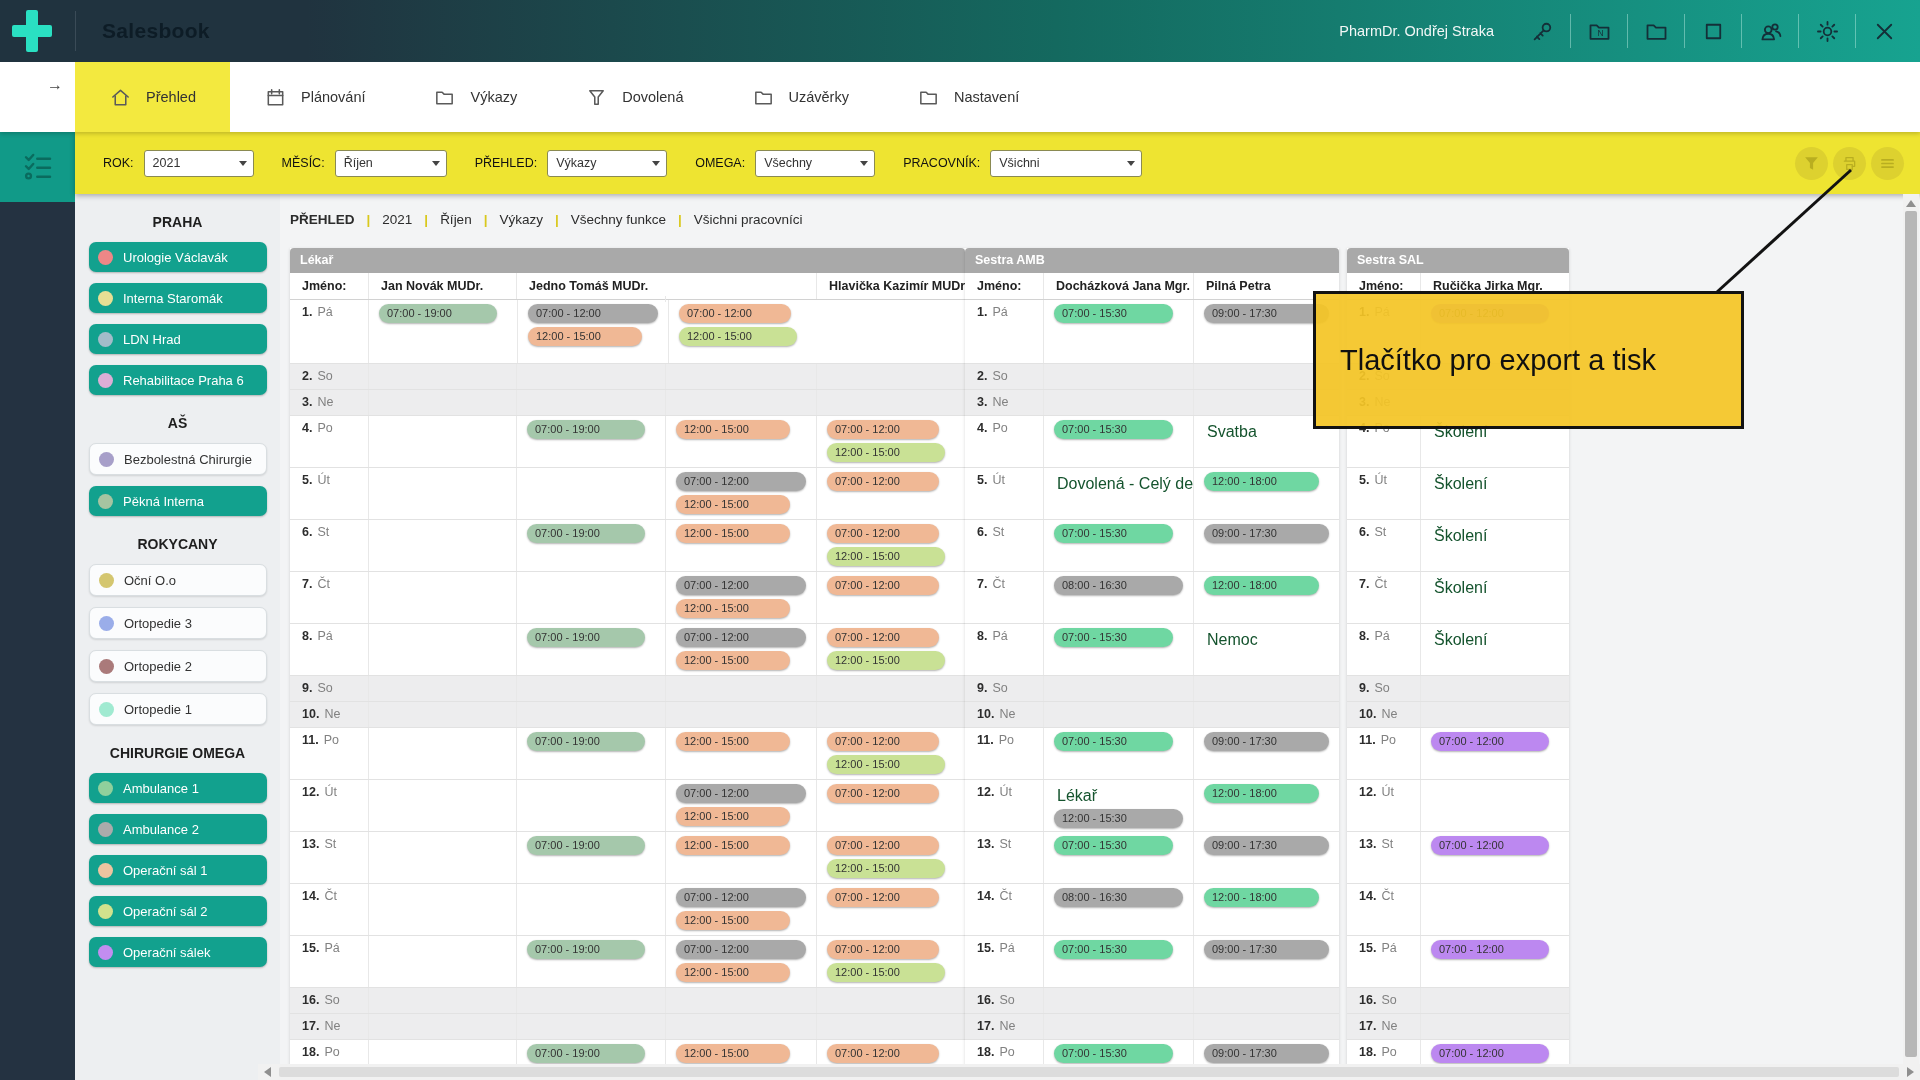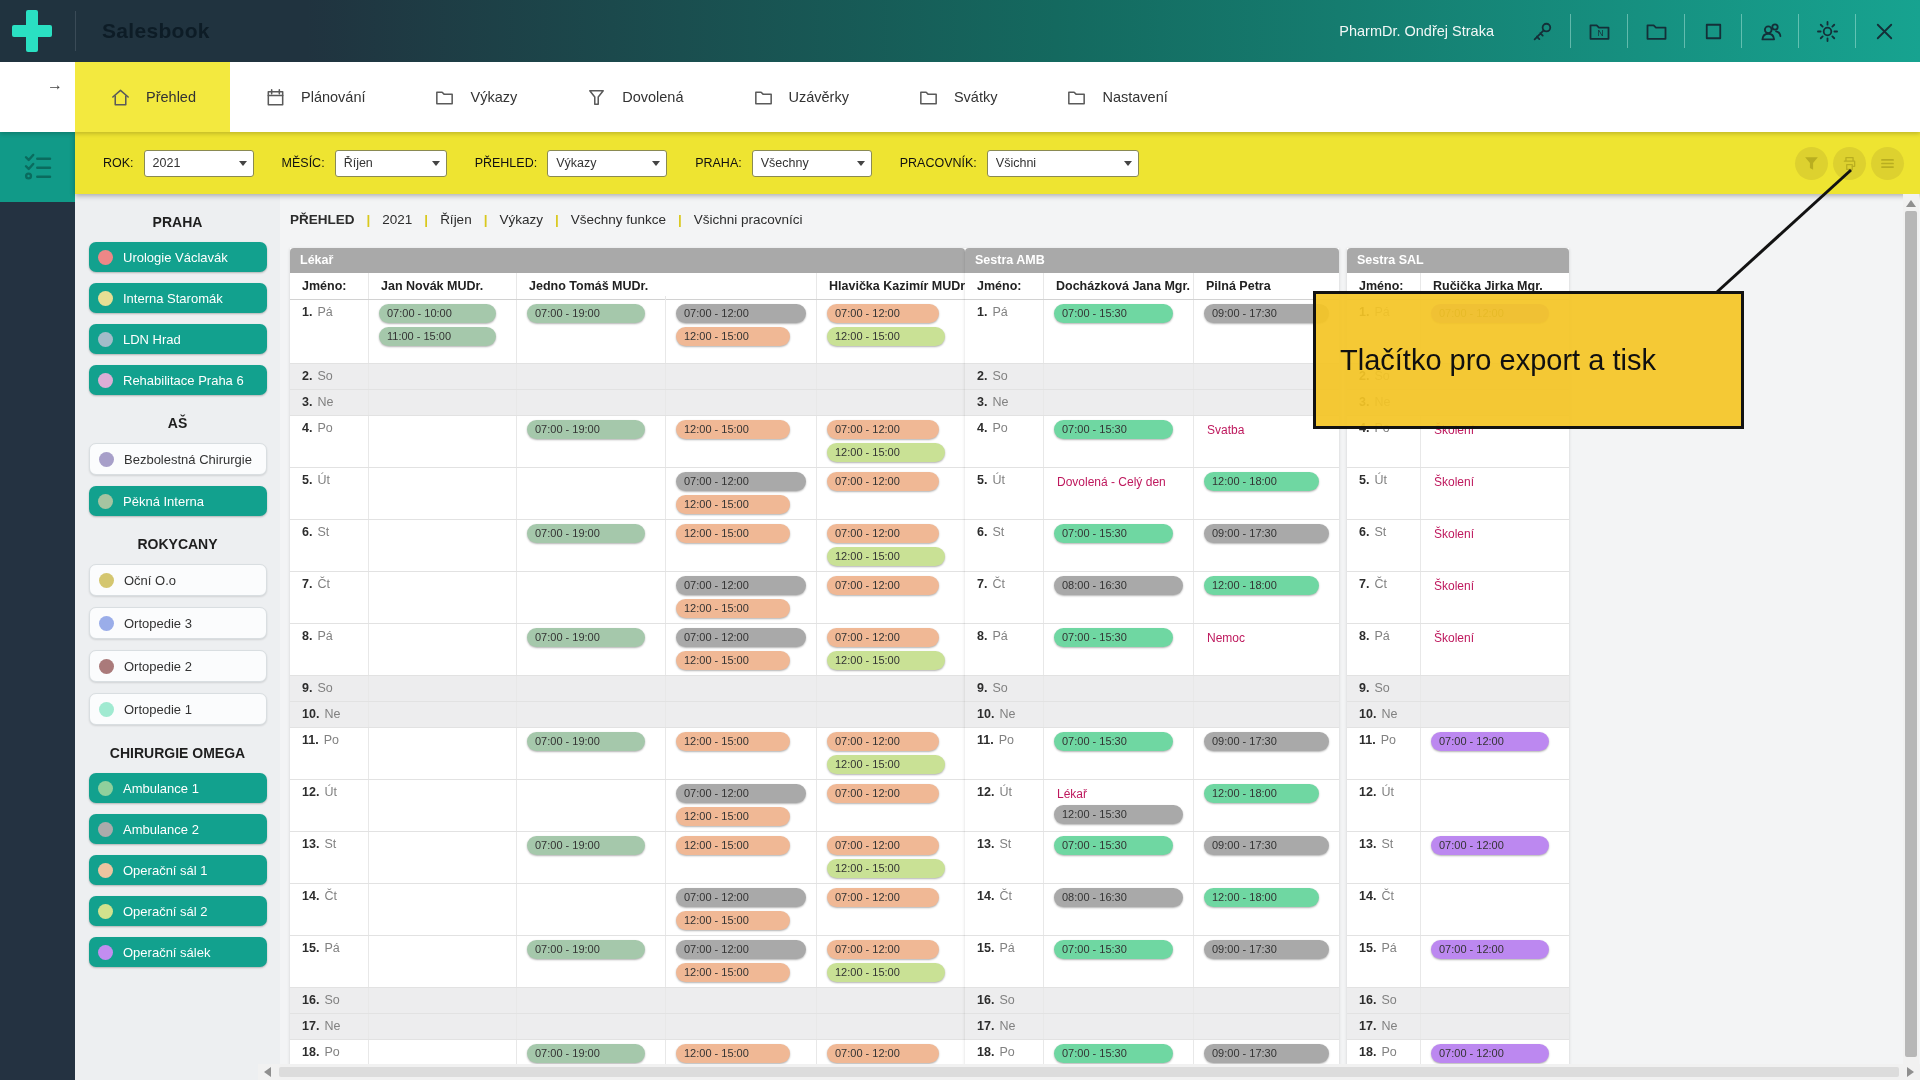--- a/index.html
+++ b/index.html
@@ -79,21 +79,21 @@
   .cell{box-sizing:border-box;border-left:1px solid #e8e8e8;overflow:hidden;}
   .cell:first-child{border-left:none;}
   .day-cell{padding:5px 0 0 12px;font-size:12.5px;white-space:nowrap;}
   .day-num{font-weight:bold;color:#2d2d2d;}
   .day-ab{color:#818181;margin-left:5px;}
   .pill{box-sizing:border-box;height:19px;line-height:19px;border-radius:11px;font-size:11px;color:#333;
     padding:0 8px;margin:4px 0 1px 10px;width:calc(100% - 30px);box-shadow:0 1px 2px rgba(0,0,0,.3);
     white-space:nowrap;overflow:hidden;cursor:pointer;}
   .pill-gray{width:calc(100% - 20px);}
   .pill-peach{width:calc(100% - 36px);}
-  .note{font-size:12px;color:#be185d;margin:7px 0 0 13px;white-space:nowrap;cursor:pointer;}
+  .note{font-size:16px;color:#14532d;margin:7px 0 0 13px;white-space:nowrap;cursor:pointer;}
   .note + .pill{margin-top:4px;}
   
   .callout{position:absolute;left:1313px;top:291px;width:401px;height:132px;background:rgba(244,197,38,.93);
     border:3px solid #121212;z-index:55;display:flex;align-items:center;padding-left:24px;box-sizing:content-box;}
   .callout-text{font-size:29px;color:#101010;}
   .arrow-overlay{position:absolute;left:0;top:0;width:1920px;height:1080px;pointer-events:none;z-index:56;}
   
   .vscroll{position:absolute;right:1px;top:194px;width:16px;height:886px;background:#f1f1f1;z-index:20;}
   .vscroll .tri-up{margin:6px auto 4px auto;width:0;height:0;border-left:5px solid transparent;
     border-right:5px solid transparent;border-bottom:7px solid #8f8f8f;cursor:pointer;}
@@ -214,49 +214,41 @@
           </svg>
         </span>
         <span class="tab-label">Uzávěrky</span>
       </div>
       <div class="tab">
         <span class="tab-icon">
           <svg viewBox="0 0 24 24" fill="none" stroke="currentColor" stroke-width="1.6" stroke-linecap="round" stroke-linejoin="round">
             <path d="M4 6.5h5.5l2 2H20V18.5H4z"></path>
           </svg>
         </span>
-        <span class="tab-label">Svátky</span>
-      </div>
-      <div class="tab">
-        <span class="tab-icon">
-          <svg viewBox="0 0 24 24" fill="none" stroke="currentColor" stroke-width="1.6" stroke-linecap="round" stroke-linejoin="round">
-            <path d="M4 6.5h5.5l2 2H20V18.5H4z"></path>
-          </svg>
-        </span>
         <span class="tab-label">Nastavení</span>
       </div>
     </div>
 </div>
 
 <div class="filter-bar">
   <span id="filters" style="display:flex;align-items:center;">
       <div class="filter-group">
         <span class="filter-label">ROK:</span>
         <span class="select-wrap"><select style="width: 110px;"><option>2021</option></select><span class="sel-arrow"></span></span>
       </div>
       <div class="filter-group">
         <span class="filter-label">MĚSÍC:</span>
         <span class="select-wrap"><select style="width: 112px;"><option>Říjen</option></select><span class="sel-arrow"></span></span>
       </div>
       <div class="filter-group">
         <span class="filter-label">PŘEHLED:</span>
         <span class="select-wrap"><select style="width: 120px;"><option>Výkazy</option></select><span class="sel-arrow"></span></span>
       </div>
       <div class="filter-group">
-        <span class="filter-label">PRAHA:</span>
+        <span class="filter-label">OMEGA:</span>
         <span class="select-wrap"><select style="width: 120px;"><option>Všechny</option></select><span class="sel-arrow"></span></span>
       </div>
       <div class="filter-group">
         <span class="filter-label">PRACOVNÍK:</span>
         <span class="select-wrap"><select style="width: 152px;"><option>Všichni</option></select><span class="sel-arrow"></span></span>
       </div>
     </span>
   <div class="fb-actions" id="fb-actions">
       <div class="fb-btn">
         <span style="display: flex;">
@@ -384,24 +376,20 @@
         <div class="grp-header">Lékař</div>
         <div class="name-row">
           <div class="name-cell" style="width: 78px;">Jméno:</div>
           <div class="name-cell" style="width: 148px;">Jan Novák MUDr.</div>
           <div class="name-cell" style="width: 149px;">Jedno Tomáš MUDr.</div>
           <div class="name-cell" style="width: 151px; margin-top: 23px;">Volný Tomáš MUDr.</div>
           <div class="name-cell" style="width: 149px;">Hlavička Kazimír MUDr.</div>
         </div>
         <div class="day-row r-wd r-tall">
           <div class="cell day-cell" style="width: 78px;"><span class="day-num">1.</span><span class="day-ab">Pá</span></div>
-          <div class="cell" style="width: 148px;">
-            <div class="pill pill-sage" style="background: rgb(165, 200, 171);">07:00 - 10:00</div>
-            <div class="pill pill-sage" style="background: rgb(165, 200, 171);">11:00 - 15:00</div>
-          </div>
           <div class="cell" style="width: 149px;">
             <div class="pill pill-sage" style="background: rgb(165, 200, 171);">07:00 - 19:00</div>
           </div>
           <div class="cell" style="width: 151px;">
             <div class="pill pill-gray" style="background: rgb(169, 169, 169);">07:00 - 12:00</div>
             <div class="pill pill-peach" style="background: rgb(240, 184, 149);">12:00 - 15:00</div>
           </div>
           <div class="cell" style="width: 149px;">
             <div class="pill pill-peach" style="background: rgb(240, 184, 149);">07:00 - 12:00</div>
             <div class="pill pill-lime" style="background: rgb(201, 225, 149);">12:00 - 15:00</div>

